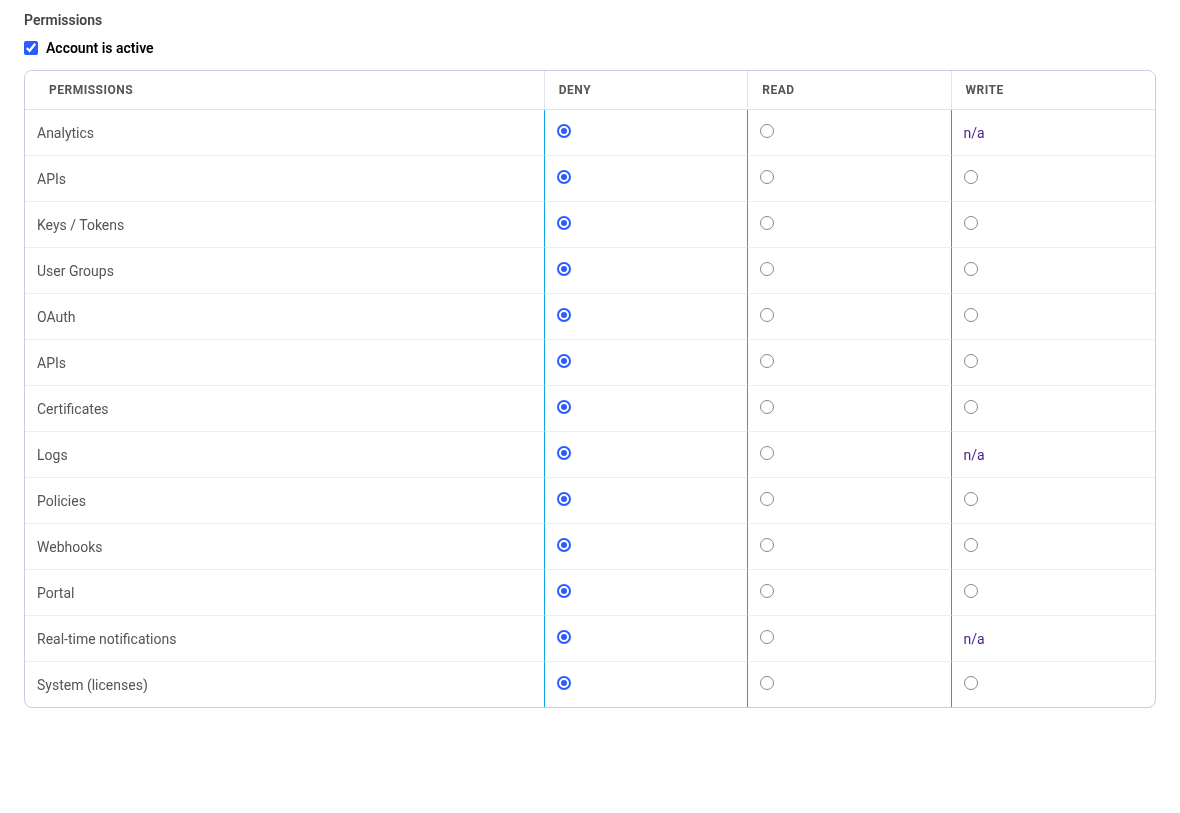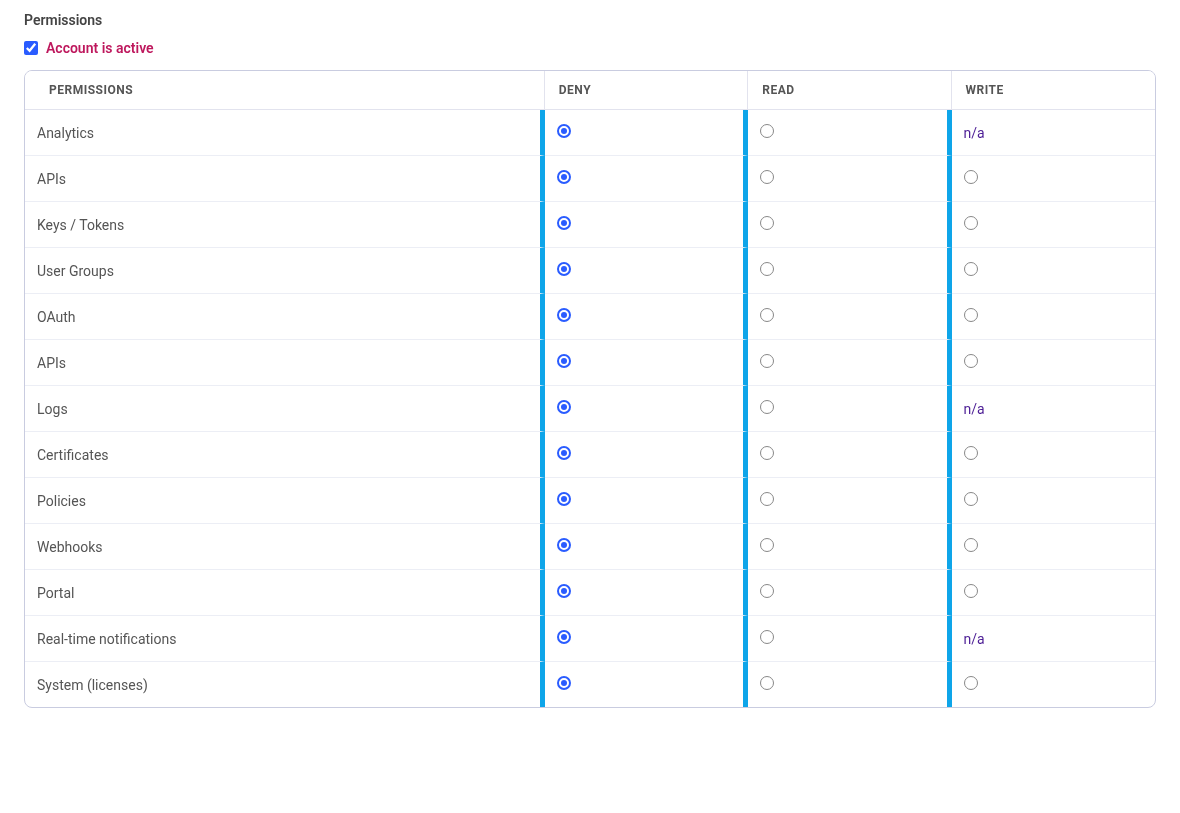--- a/index.html
+++ b/index.html
@@ -31,21 +31,21 @@
       gap: 8px;
     }
     .active-row input[type="checkbox"] {
       width: 14px;
       height: 14px;
       accent-color: #2a5cff;
     }
     .active-row label {
       font-weight: 600;
       font-size: 14px;
-      color: #be185d;
+      color: #000000;
     }
     .perm-table {
       width: 100%;
       border: 1px solid #c9cce0;
       border-radius: 8px;
       overflow: hidden;
       border-collapse: separate;
       border-spacing: 0;
     }
     .perm-table thead th {
@@ -61,21 +61,21 @@
     }
     .perm-table thead th:first-child {
       padding-left: 24px;
     }
     .perm-table thead th:last-child {
       border-right: none;
     }
     .perm-table tbody td {
       padding: 14px 12px;
       border-bottom: 1px solid #eceef5;
-      border-right: 5px solid #0ea5e9;
+      border-right: 1px solid #0ea5e9;
       vertical-align: middle;
       color: #555;
       font-size: 14px;
     }
     .perm-table tbody tr:last-child td {
       border-bottom: none;
     }
     .perm-table tbody td:first-child {
       padding-left: 12px;
     }
@@ -191,32 +191,32 @@
           <td><label class="radio"><input type="radio" name="perm-4" style=""><span class="circle"></span></label></td>
           <td><label class="radio"><input type="radio" name="perm-4" style=""><span class="circle"></span></label></td>
         </tr>
         <tr>
           <td>APIs</td>
           <td><label class="radio"><input type="radio" name="perm-5" checked="" style=""><span class="circle"></span></label></td>
           <td><label class="radio"><input type="radio" name="perm-5" style=""><span class="circle"></span></label></td>
           <td><label class="radio"><input type="radio" name="perm-5" style=""><span class="circle"></span></label></td>
         </tr>
         <tr>
+          <td>Certificates</td>
+          <td><label class="radio"><input type="radio" name="perm-6" checked="" style=""><span class="circle"></span></label></td>
+          <td><label class="radio"><input type="radio" name="perm-6" style=""><span class="circle"></span></label></td>
+          <td><label class="radio"><input type="radio" name="perm-6" style=""><span class="circle"></span></label></td>
+        </tr>
+        <tr>
           <td>Logs</td>
           <td><label class="radio"><input type="radio" name="perm-7" checked="" style=""><span class="circle"></span></label></td>
           <td><label class="radio"><input type="radio" name="perm-7" style=""><span class="circle"></span></label></td>
           <td><span class="na-text">n/a</span></td>
         </tr>
         <tr>
-          <td>Certificates</td>
-          <td><label class="radio"><input type="radio" name="perm-6" checked="" style=""><span class="circle"></span></label></td>
-          <td><label class="radio"><input type="radio" name="perm-6" style=""><span class="circle"></span></label></td>
-          <td><label class="radio"><input type="radio" name="perm-6" style=""><span class="circle"></span></label></td>
-        </tr>
-        <tr>
           <td>Policies</td>
           <td><label class="radio"><input type="radio" name="perm-9" checked="" style=""><span class="circle"></span></label></td>
           <td><label class="radio"><input type="radio" name="perm-9" style=""><span class="circle"></span></label></td>
           <td><label class="radio"><input type="radio" name="perm-9" style=""><span class="circle"></span></label></td>
         </tr>
         <tr>
           <td>Webhooks</td>
           <td><label class="radio"><input type="radio" name="perm-10" checked="" style=""><span class="circle"></span></label></td>
           <td><label class="radio"><input type="radio" name="perm-10" style=""><span class="circle"></span></label></td>
           <td><label class="radio"><input type="radio" name="perm-10" style=""><span class="circle"></span></label></td>

